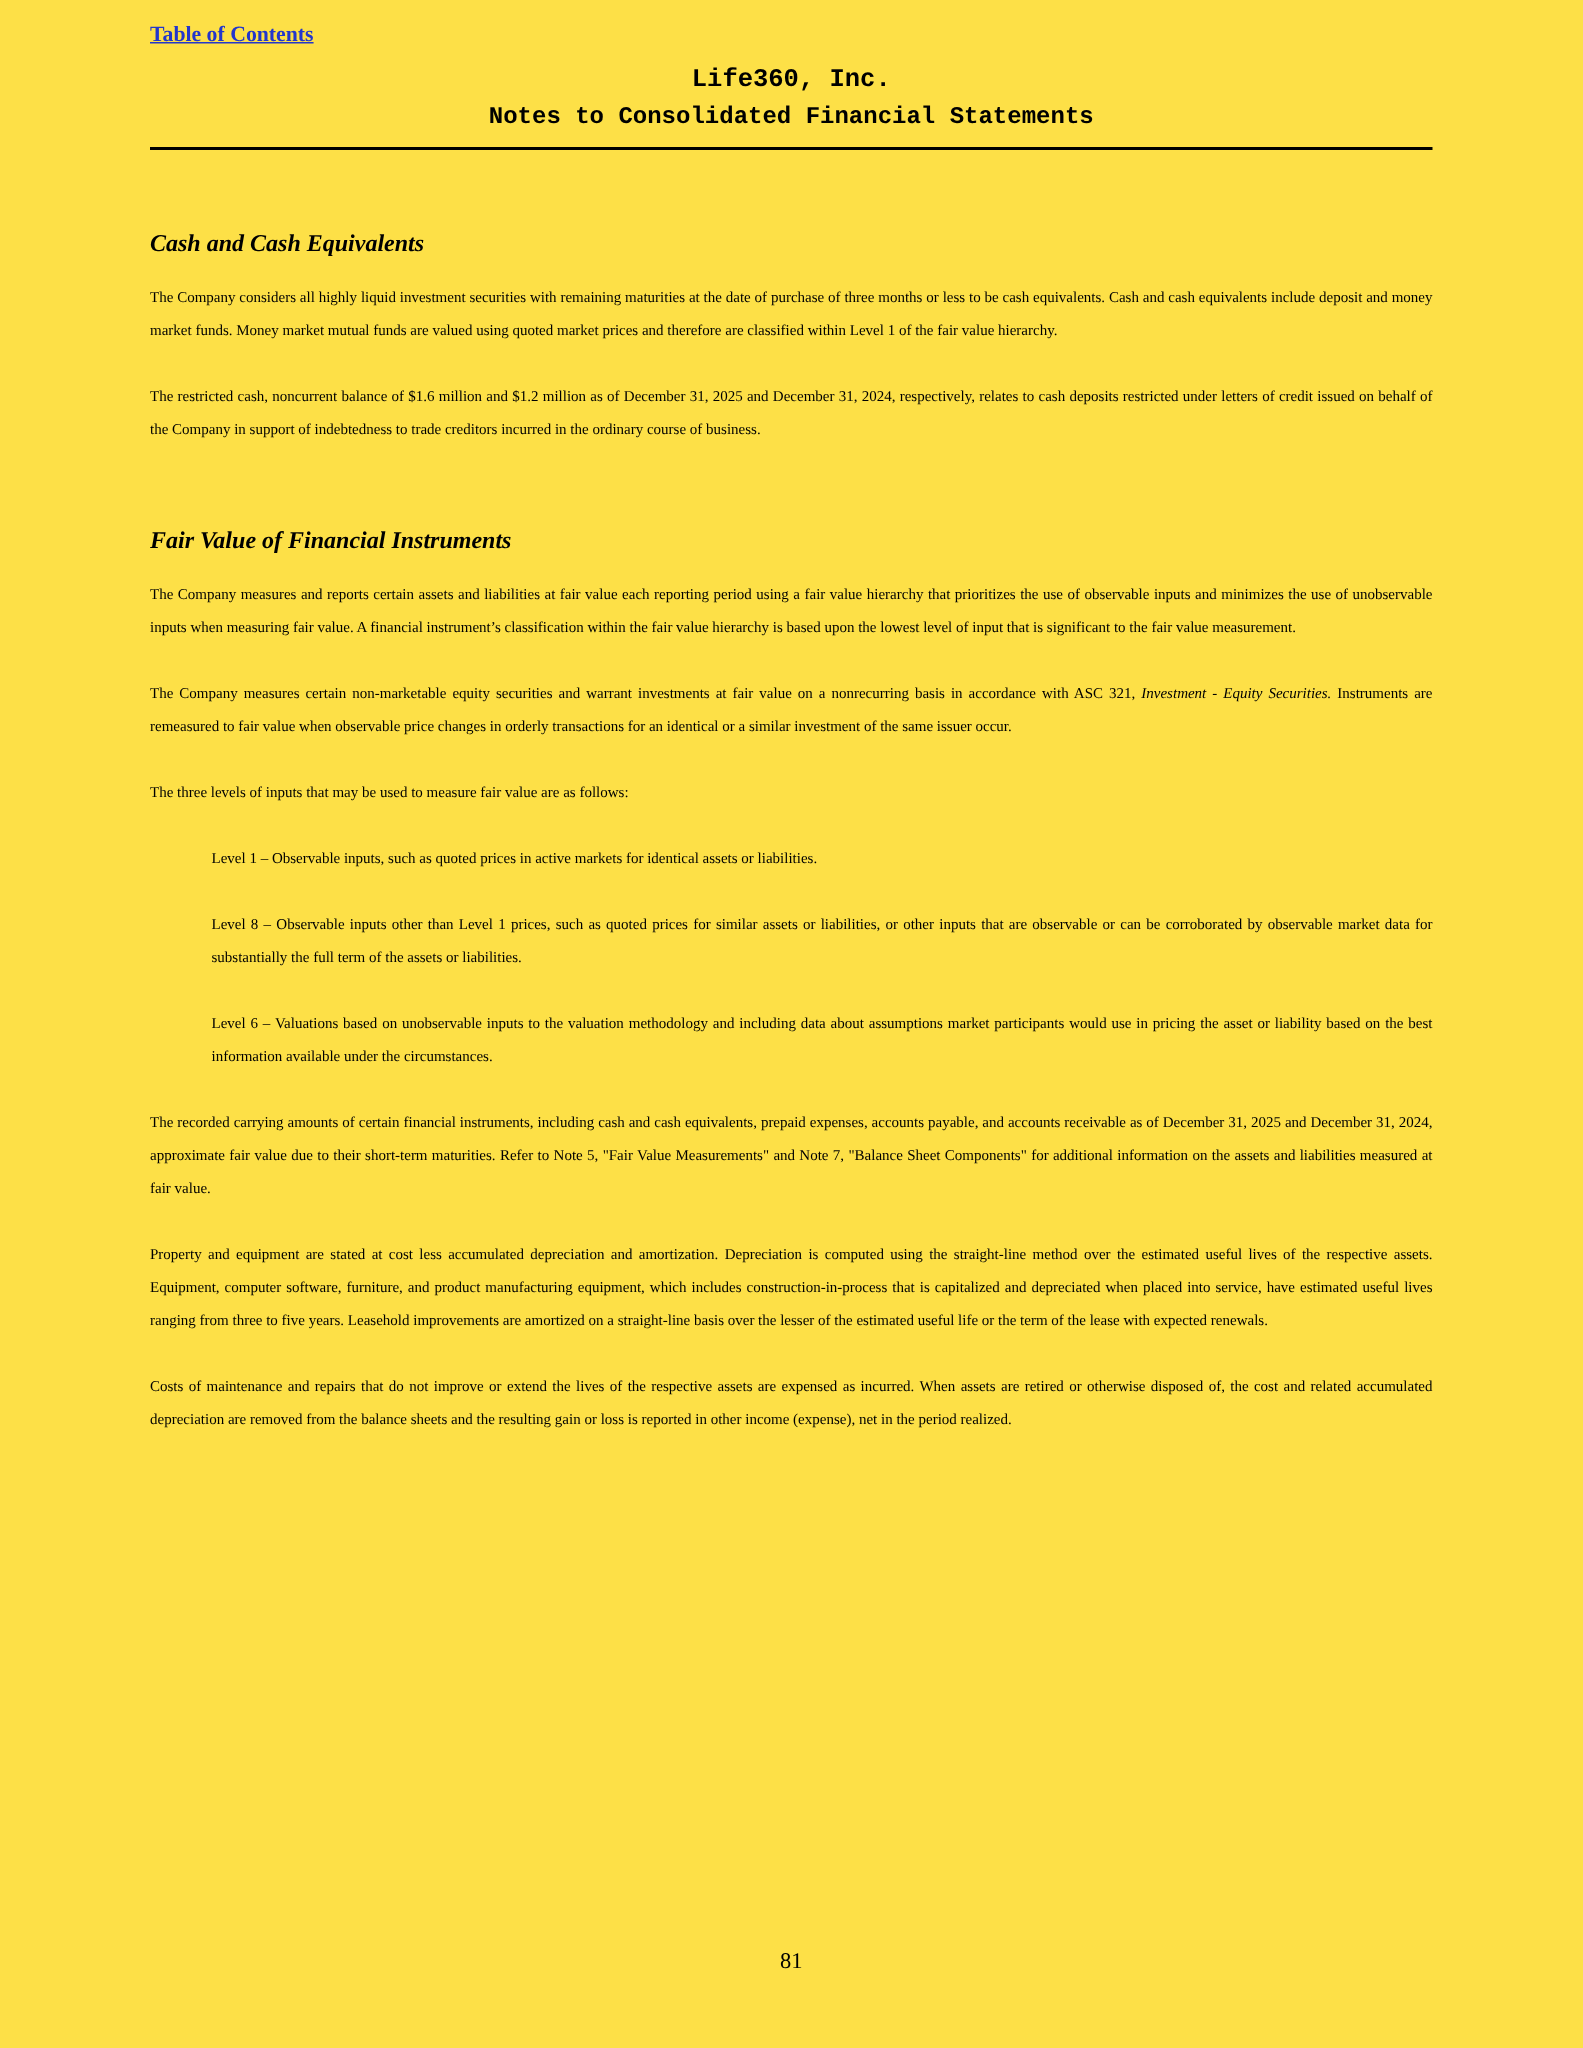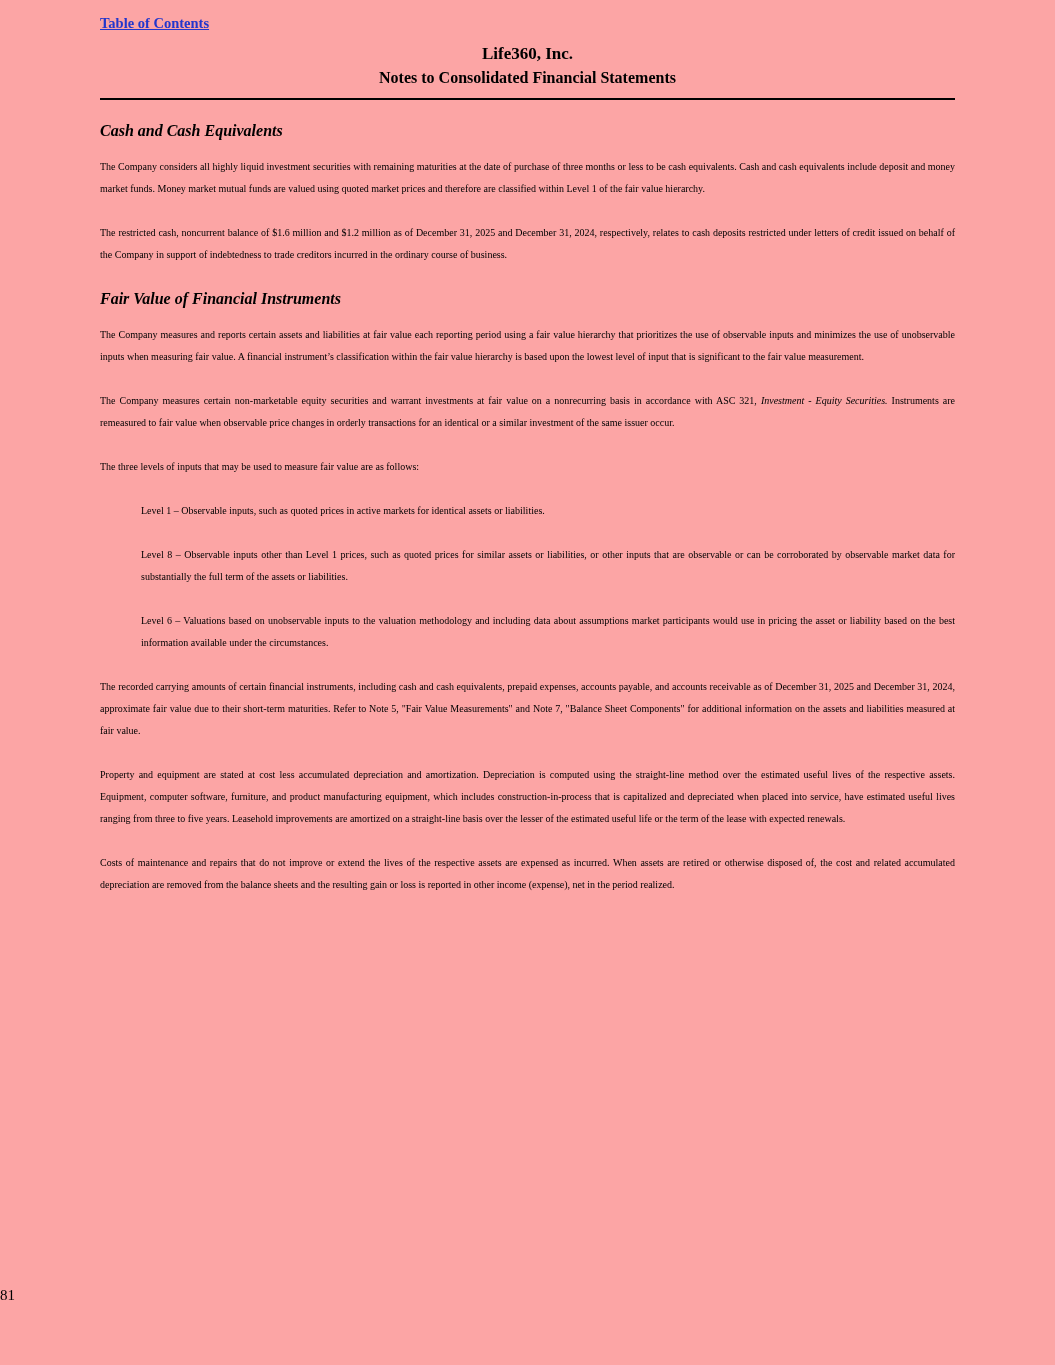--- a/index.html
+++ b/index.html
@@ -8,72 +8,73 @@
     background: #ffffff;
     color: #000000;
     font-family: "Liberation Serif", "DejaVu Serif", serif;
   }
   .page {
     position: relative;
     width: 1055px;
     height: 1365px;
     box-sizing: border-box;
     padding: 14px 100px 0 100px;
-    background: #fca5a5;
+    background: #fde047;
     overflow: hidden;
   }
   .toc-link {
     display: inline-block;
     font-size: 14.5px;
     font-weight: bold;
     color: var(--link, #2336CC);
     text-decoration: underline;
     margin-bottom: 10px;
     cursor: pointer;
   }
   .doc-header {
     text-align: center;
+    font-family: Liberation Mono, monospace;
   }
   .company {
     font-size: 17px;
     font-weight: bold;
     line-height: 24px;
   }
   .doc-title {
     font-size: 16px;
     font-weight: bold;
     line-height: 24px;
   }
   hr.rule {
     border: none;
     border-top: 2px solid #000000;
     margin: 8px 0 0 0;
   }
   h3.section-heading {
     font-size: 16px;
     font-weight: bold;
     font-style: italic;
-    margin: 20px 0 14px 0;
+    margin: 52px 0 14px 0;
     line-height: 22px;
   }
   p.body-para {
     font-size: 10px;
     line-height: 22px;
     margin: 0 0 22px 0;
     text-align: justify;
   }
   p.indent {
     margin-left: 41px;
   }
   .page-number {
     position: absolute;
     left: 0;
     right: 0;
-    bottom: 61px;
-    text-align: left;
+    bottom: 48px;
+    text-align: center;
     font-size: 15px;
     margin-top: 28px;
   }
 </style>
 </head>
 <body>
 
 <div class="page">
 
   <a class="toc-link" href="#">Table of Contents</a>

